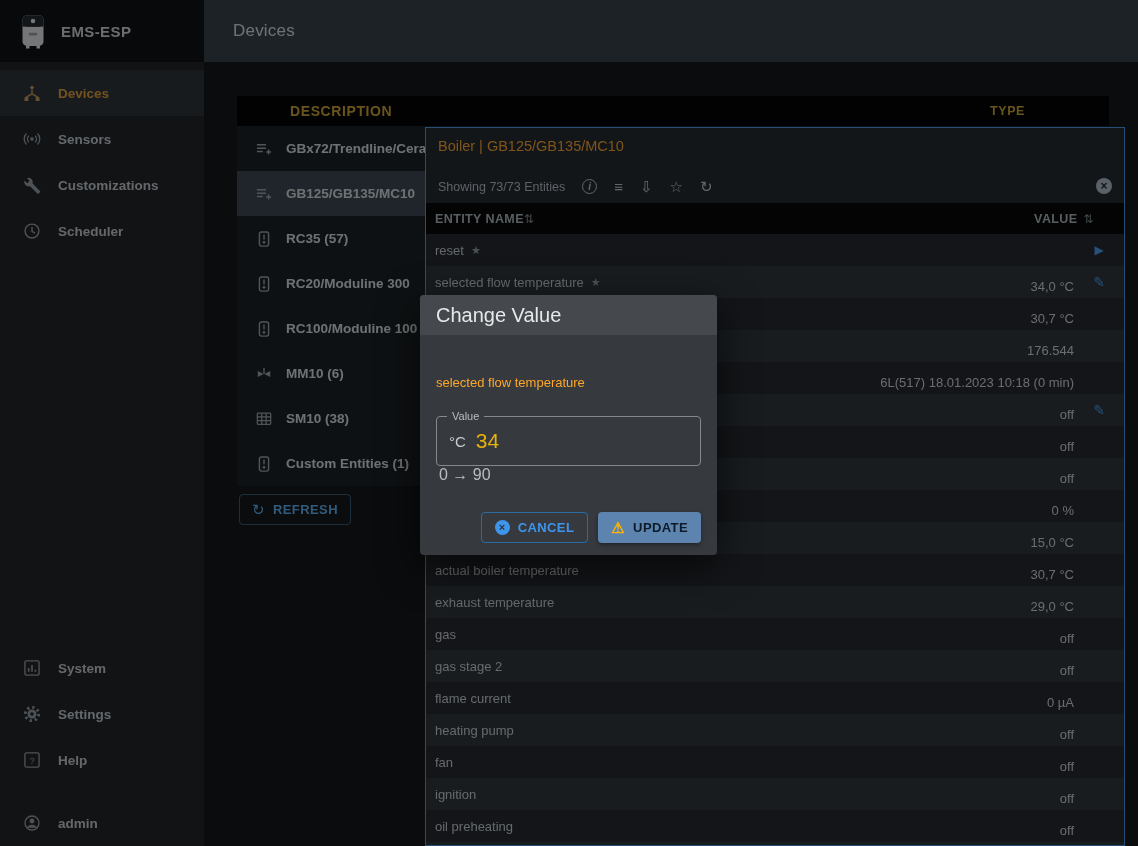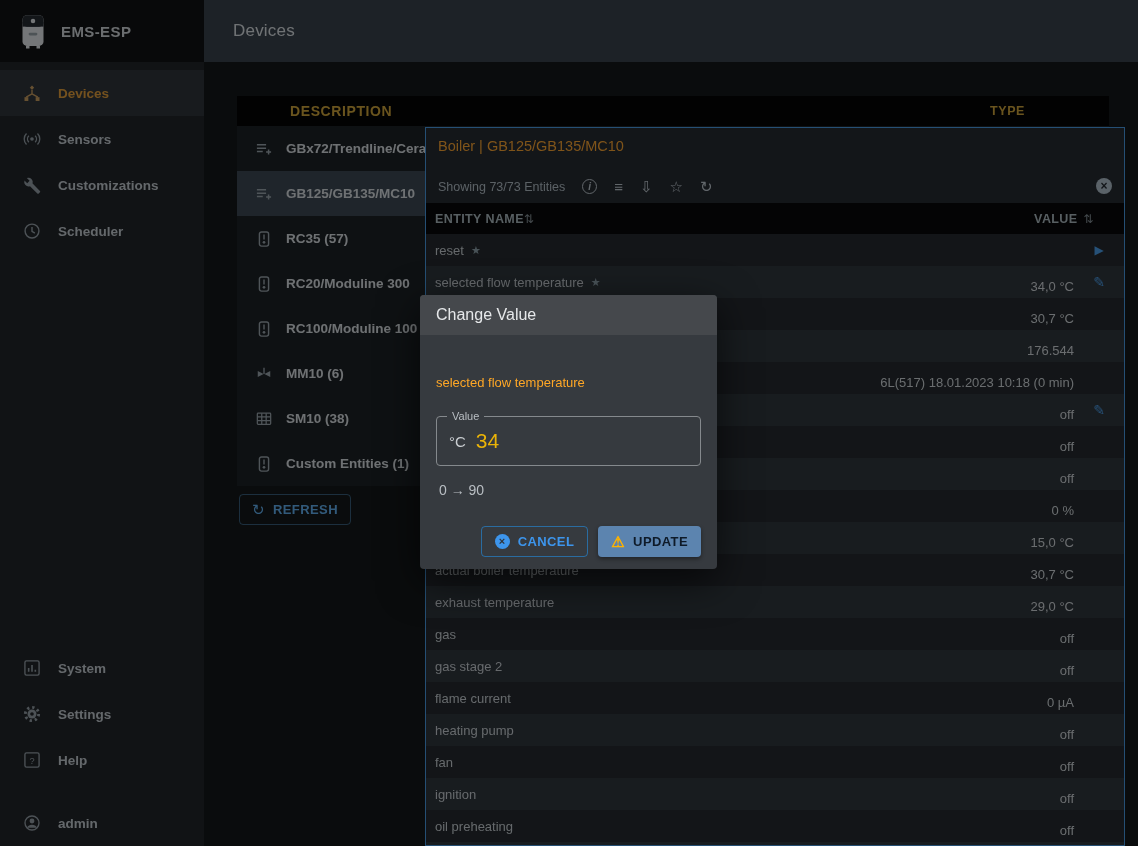--- a/index.html
+++ b/index.html
@@ -90,28 +90,28 @@
 
   
   .backdrop { position:absolute; inset:0; background:rgba(0,0,0,.5); z-index:40; }
 
   
   .modal {
     position:absolute; left:420px; top:295px; width:297px; z-index:60;
     background:#363a3f; border-radius:4px; box-shadow:0 12px 40px rgba(0,0,0,.65);
   }
   .m-head { height:40px; background:#45484c; border-radius:4px 4px 0 0; display:flex; align-items:center; padding:0 16px; }
-  .m-title { font-size:16px; font-weight:500; color:#e6e8ea; }
+  .m-title { font-size:20px; font-weight:500; color:#e6e8ea; }
   .m-body { padding:0 16px 12px; }
   .m-entity { margin-top:40px; font-size:13px; color:#ffa726; }
   .field { position:relative; margin-top:26px; height:50px; border:1px solid #85898d; border-radius:4px; display:flex; align-items:center; padding:0 12px; gap:10px; }
   .field-label { position:absolute; top:-7px; left:10px; background:#363a3f; padding:0 5px; font-size:11px; color:#b9bec3; }
   .unit { font-size:15px; color:#c9cdd1; flex:none; }
   .value-input { flex:1; min-width:0; background:transparent; border:none; outline:none; color:#eab308; font-size:21px; font-family:"Liberation Sans",sans-serif; }
-  .helper { margin-top:16px; padding-left:3px; font-size:14px; color:#b9bec3; }
+  .helper { margin-top:0; padding-left:3px; font-size:16px; color:#b9bec3; }
   .m-actions { margin-top:28px; display:flex; justify-content:flex-end; gap:10px; }
   .btn { height:31px; display:flex; align-items:center; gap:8px; padding:0 13px; border-radius:4px; font-size:13px; font-weight:700; letter-spacing:.4px; cursor:pointer; font-family:"Liberation Sans",sans-serif; }
   .btn-cancel { background:transparent; border:1px solid rgba(33,150,243,.55); color:#3d95ec; }
   .btn-cancel .circle-x { background:#3d95ec; color:#30343a; width:15px; height:15px; font-size:11px; }
   .btn-update { background:#5c84af; border:none; color:#0e1a28; box-shadow:0 2px 4px rgba(0,0,0,.4); }
   .warn { color:#ffb300; font-size:15px; line-height:1; }
 </style>
 </head>
 <body>
 

